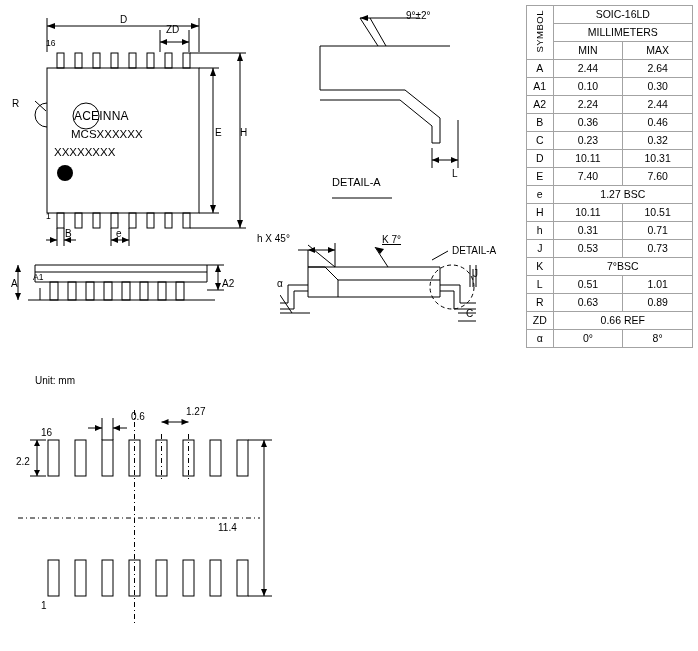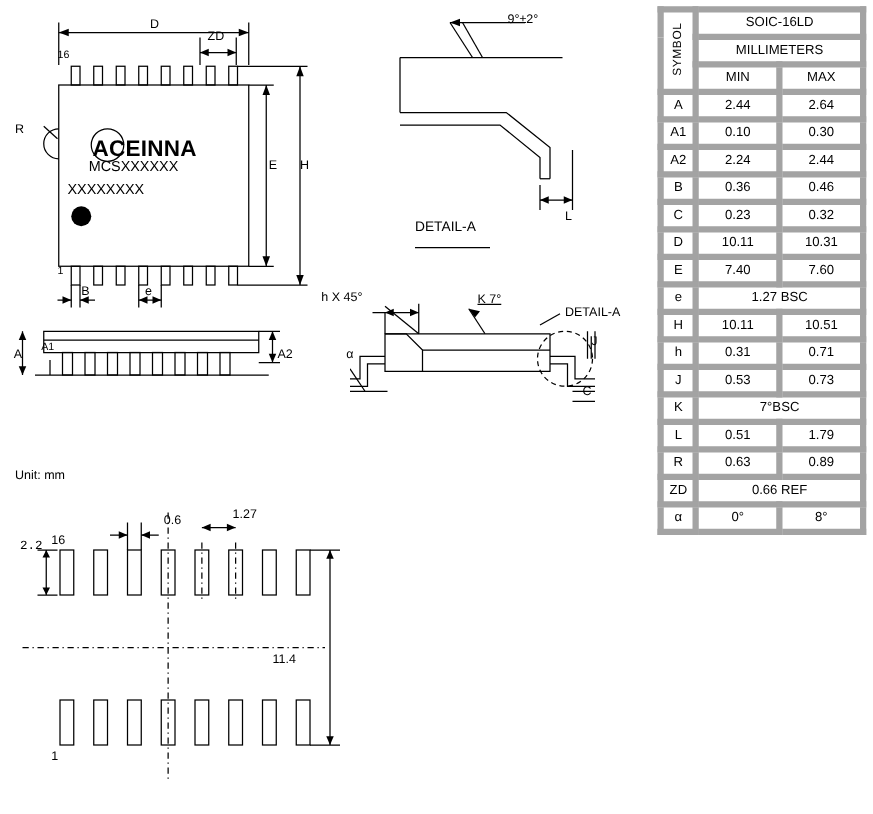--- a/index.html
+++ b/index.html
@@ -31,21 +31,21 @@
   
   #dim-table {
     position: absolute;
     left: 526px;
     top: 5px;
     width: 167px;
     border-collapse: collapse;
     font-size: 10.5px;
   }
   #dim-table td, #dim-table th {
-    border: 5px solid #a3a3a3;
+    border: 1px solid #a3a3a3;
     text-align: center;
     padding: 0;
     height: 17px;
     font-weight: normal;
     line-height: 1.05;
     margin-top: 47px;
   }
   #dim-table .sym-cell {
     width: 26px;
   }
@@ -65,21 +65,21 @@
 
   
   #land-title {
     position: absolute;
     left: 18px;
     top: 354px;
     font-size: 15.5px;
   }
   #land-unit {
     position: absolute;
-    left: 12px;
+    left: 35px;
     top: 375px;
     font-size: 10px;
   }
 
   
   #note-block {
     position: absolute;
     left: 357px;
     top: 555px;
     width: 330px;
@@ -174,21 +174,21 @@
 
   <span class="txt lbl" style="left:120px;top:14px;">D</span>
   <span class="txt lbl" style="left:166px;top:24px;">ZD</span>
   <span class="txt lbl" style="left:215px;top:127px;">E</span>
   <span class="txt lbl" style="left:240px;top:127px;">H</span>
   <span class="txt lbl" style="left:65px;top:228px;">B</span>
   <span class="txt lbl" style="left:116px;top:228px;">e</span>
   <span class="txt lbl" style="left:12px;top:98px;">R</span>
   <span class="txt lbl-sm" style="left:46px;top:38px;">16</span>
   <span class="txt lbl-sm" style="left:46px;top:211px;">1</span>
-  <span class="txt" style="left:74px;top:109px;font-size:18px;letter-spacing:0.2px;font-weight:bold;">ACEINNA</span>
+  <span class="txt" style="left:74px;top:109px;font-size:12px;letter-spacing:0.2px;">ACEINNA</span>
   <span class="txt" style="left:71px;top:128px;font-size:11.5px;">MCSXXXXXX</span>
   <span class="txt" style="left:54px;top:146px;font-size:11.5px;">XXXXXXXX</span>
 
   <svg width="250" height="80" style="position:absolute;left:10px;top:250px;">
     <g fill="none" stroke="#000" stroke-width="1">
 
       <path d="M25 15 L197 15 L197 32 L25 32 Z"></path>
       <line x1="25" y1="22" x2="197" y2="22"></line>
 
       <g>
@@ -349,21 +349,21 @@
       <line x1="238" y1="40" x2="262" y2="40"></line>
       <line x1="238" y1="196" x2="262" y2="196"></line>
       <line x1="254" y1="40" x2="254" y2="196"></line>
       <path d="M254 40 l-3 7 h6 z" fill="#000" stroke="none"></path>
       <path d="M254 196 l-3 -7 h6 z" fill="#000" stroke="none"></path>
     </g>
   </svg>
 
   <span class="txt lbl" style="left:92px;top:411px;margin-left:39px;">0.6</span>
   <span class="txt lbl" style="left:186px;top:406px;">1.27</span>
-  <span class="txt lbl" style="left:16px;top:432px;font-family:Liberation Mono, monospace;">2.2</span>
+  <span class="txt lbl" style="left:16px;top:456px;">2.2</span>
   <span class="txt lbl" style="left:218px;top:522px;">11.4</span>
   <span class="txt lbl" style="left:41px;top:427px;">16</span>
   <span class="txt lbl" style="left:41px;top:600px;">1</span>
 
 
   <table id="dim-table">
     <tbody>
       <tr>
         <td class="sym-cell" rowspan="3">
           <span class="symbol-vertical">SYMBOL</span>
@@ -431,21 +431,21 @@
           <td class="val">0.53</td>
           <td class="val">0.73</td>
         </tr>
         <tr>
           <td class="sym-cell">K</td>
           <td colspan="2">7°BSC</td>
         </tr>
         <tr>
           <td class="sym-cell">L</td>
           <td class="val">0.51</td>
-          <td class="val">1.79</td>
+          <td class="val">1.01</td>
         </tr>
         <tr>
           <td class="sym-cell">R</td>
           <td class="val">0.63</td>
           <td class="val">0.89</td>
         </tr>
         <tr>
           <td class="sym-cell">ZD</td>
           <td colspan="2">0.66 REF</td>
         </tr>

